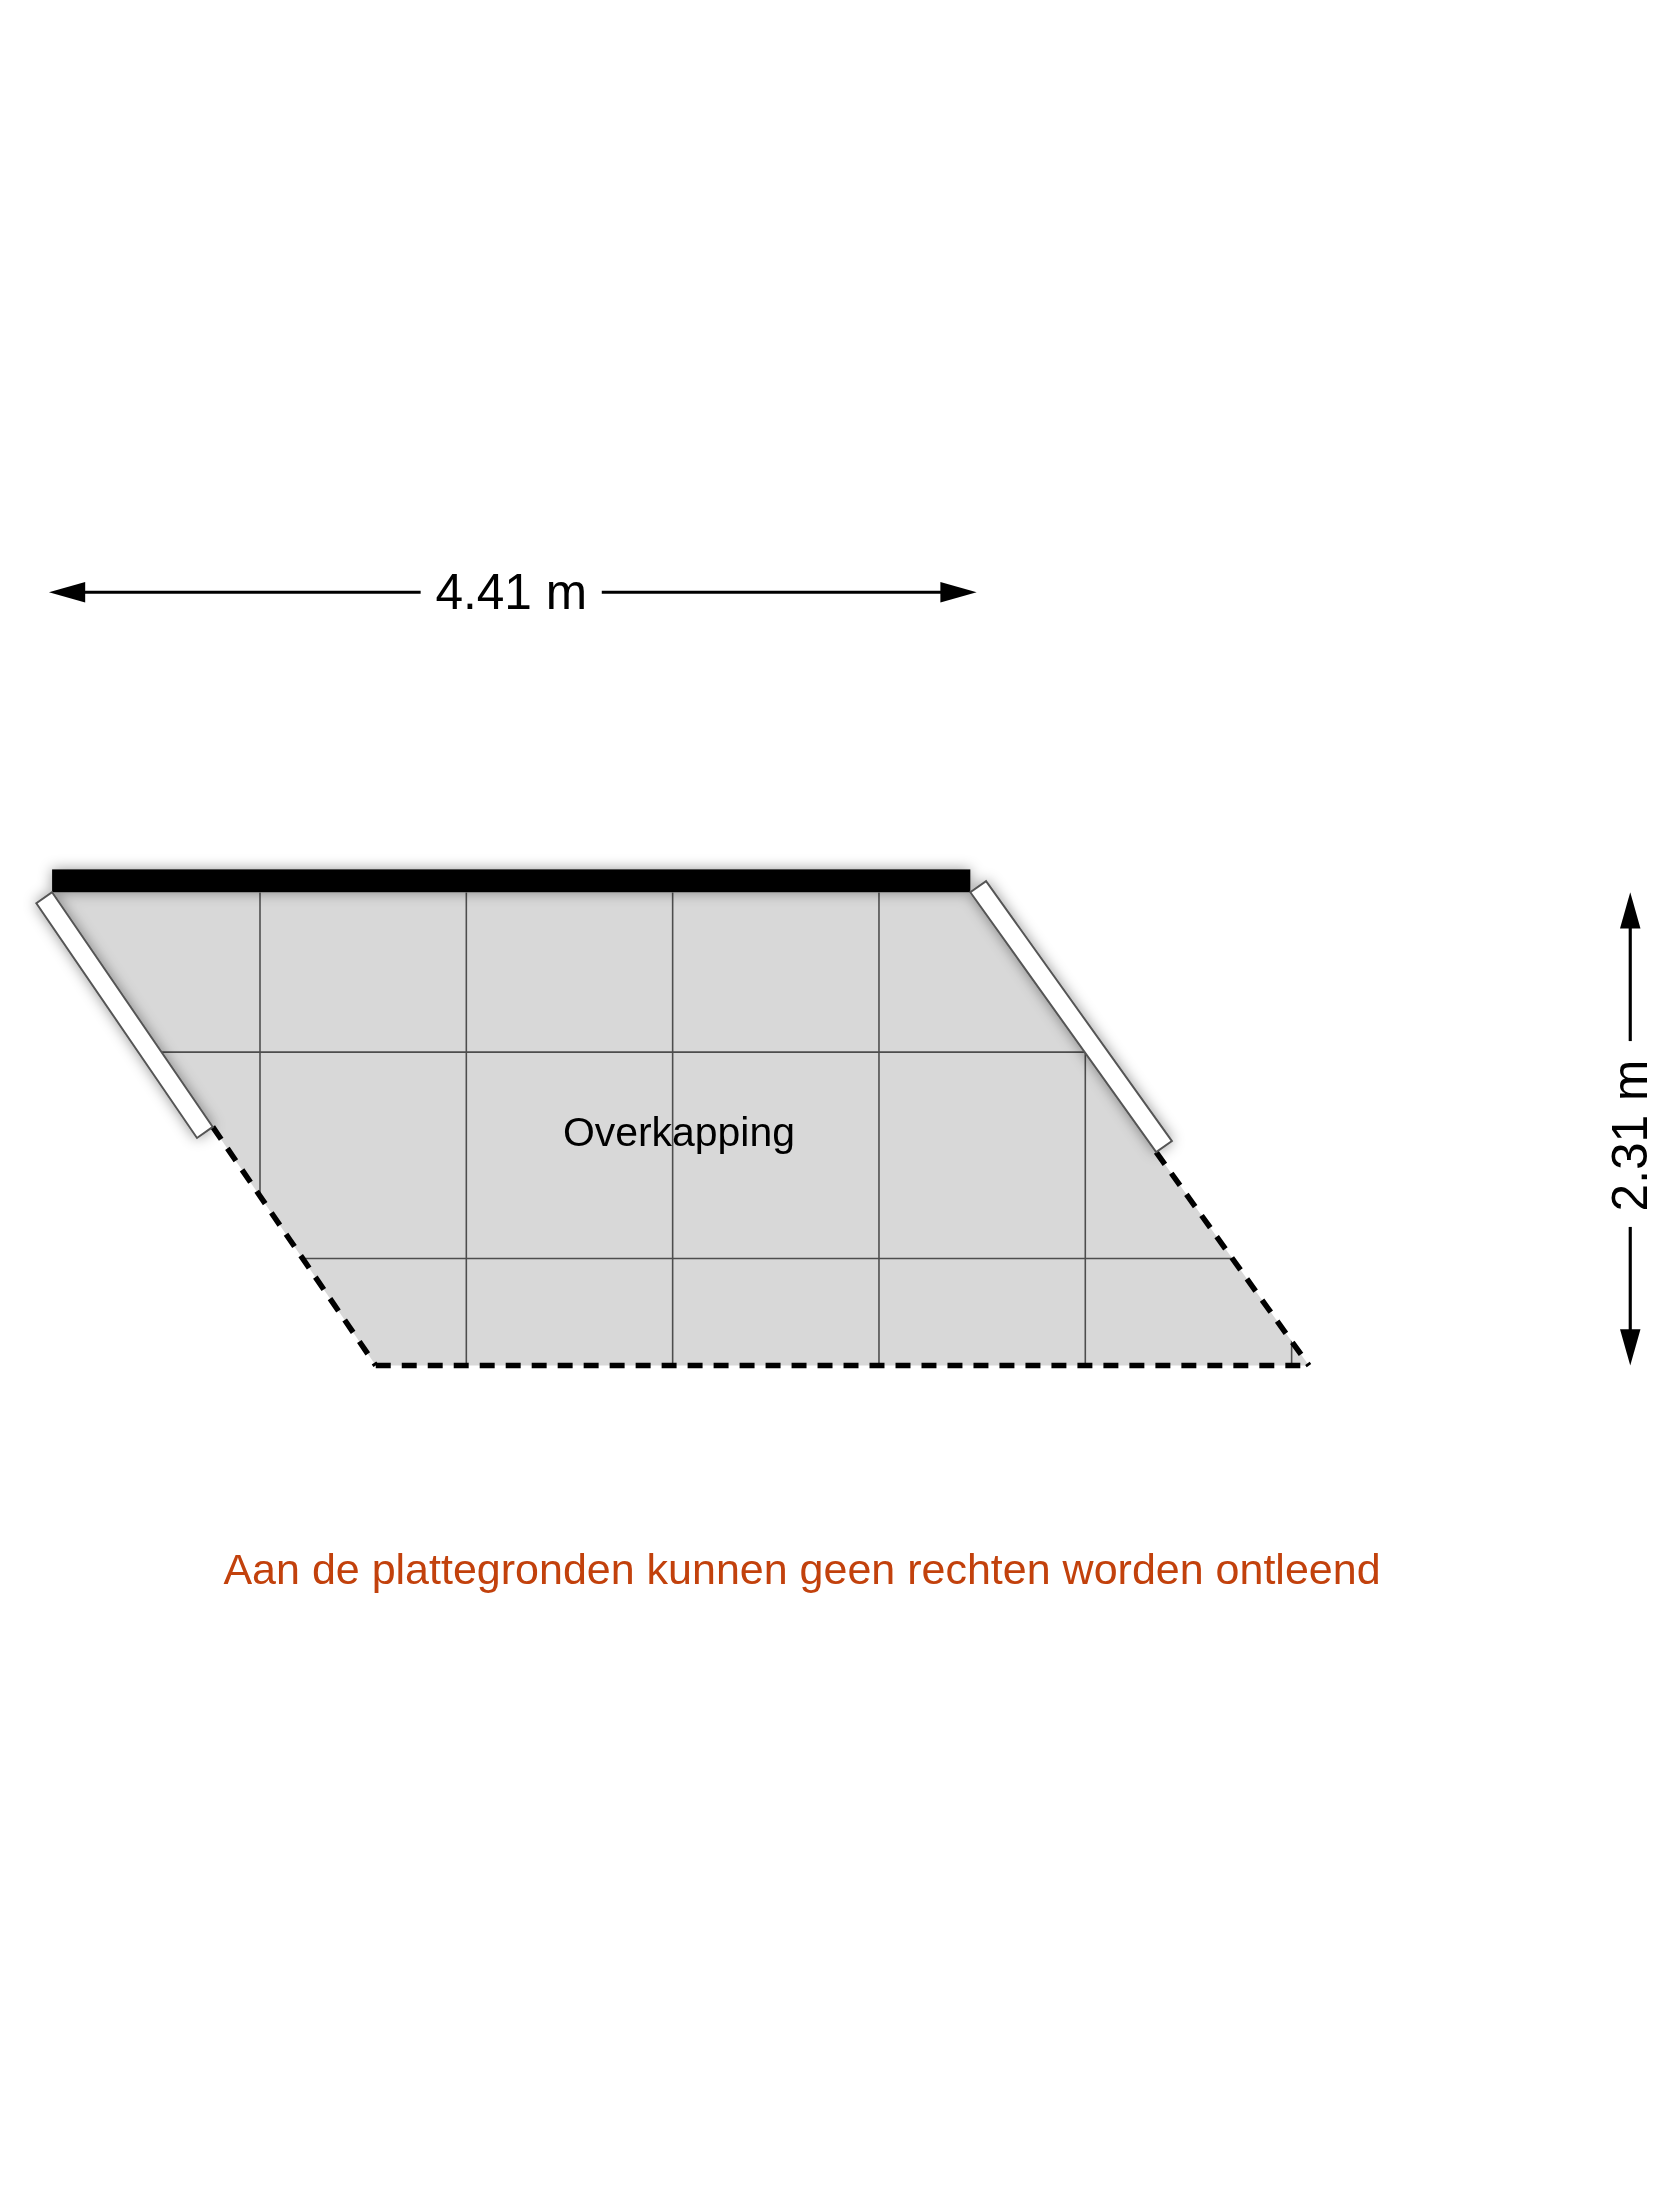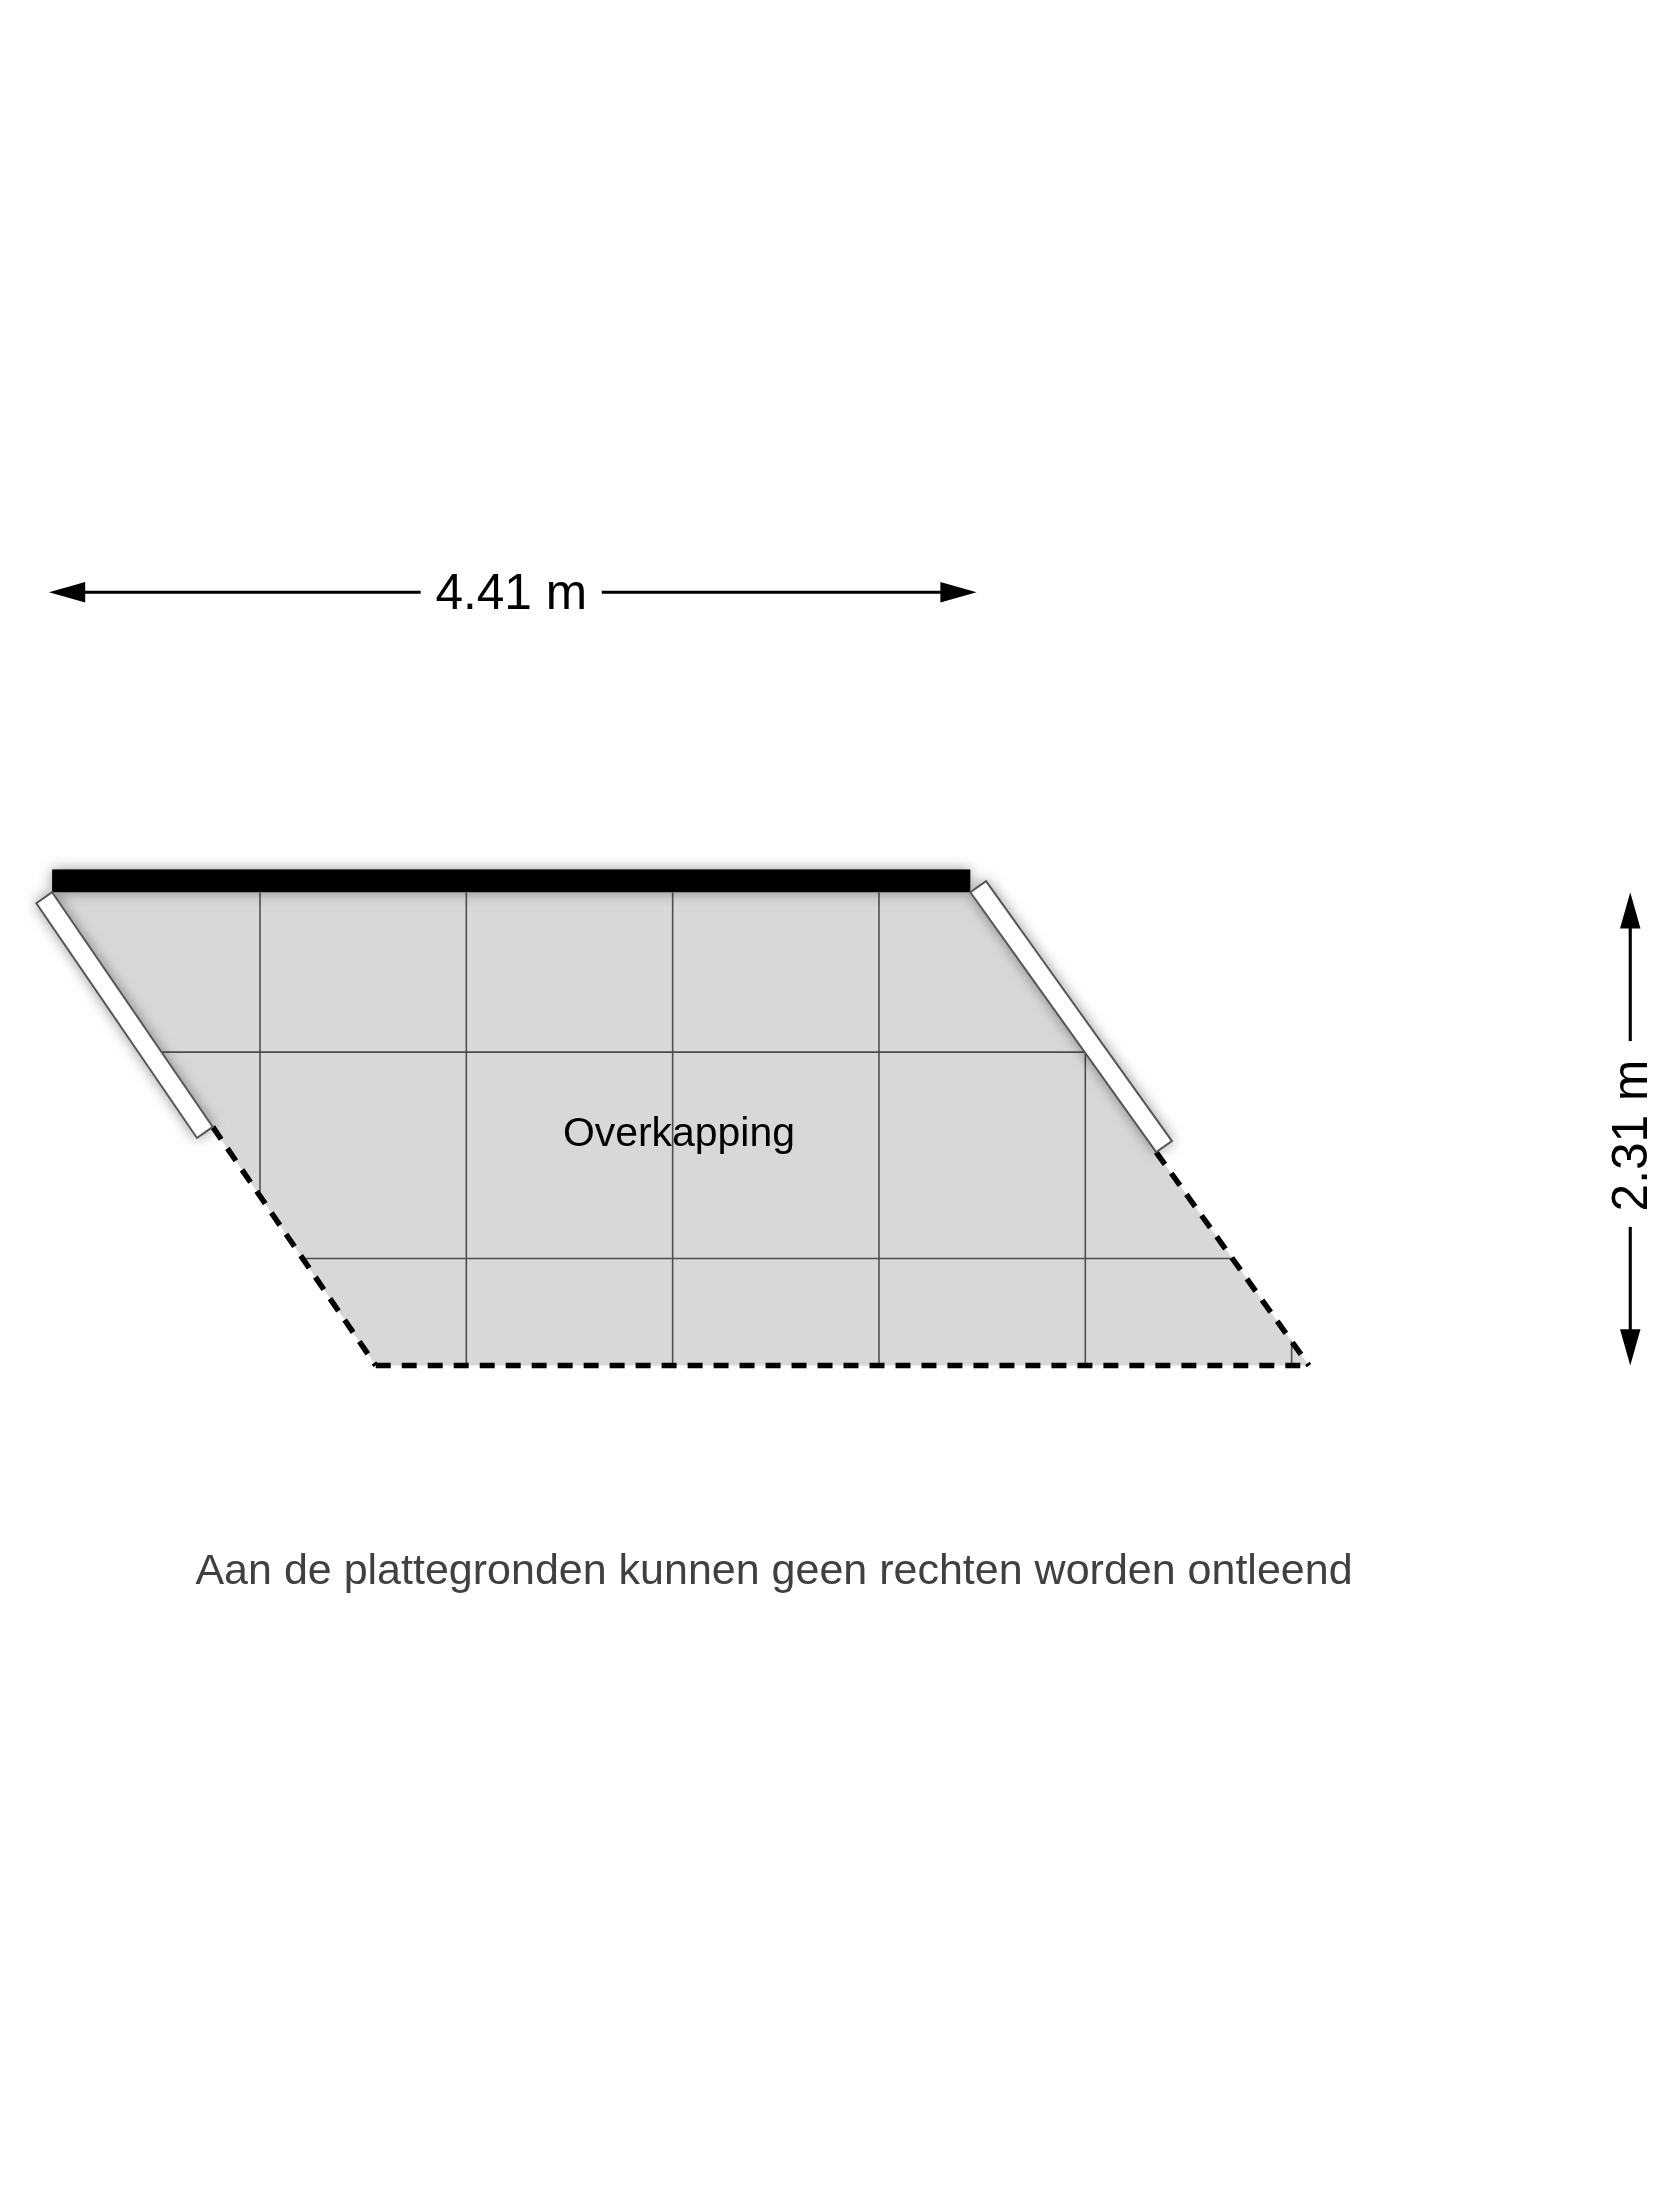--- a/index.html
+++ b/index.html
@@ -14,24 +14,25 @@
   svg text{
     font-family:"Liberation Sans", sans-serif;
     fill:#000000;
   }
   .dim-label{font-size:63px;}
   .room-label{font-size:52px;}
   .footer{
     position:absolute;
     top:1545px;left:0;width:1548px;
     text-align:center;
-    color:#404040;
+    color:#c2410c;
     font-size:43px;
     line-height:49px;
     white-space:nowrap;
+    padding-left:28px;
   }
 </style>
 </head>
 <body>
 
 <div id="page">
 
   <svg width="1654" height="2205" viewBox="0 0 2100 2800">
 
     <defs>

